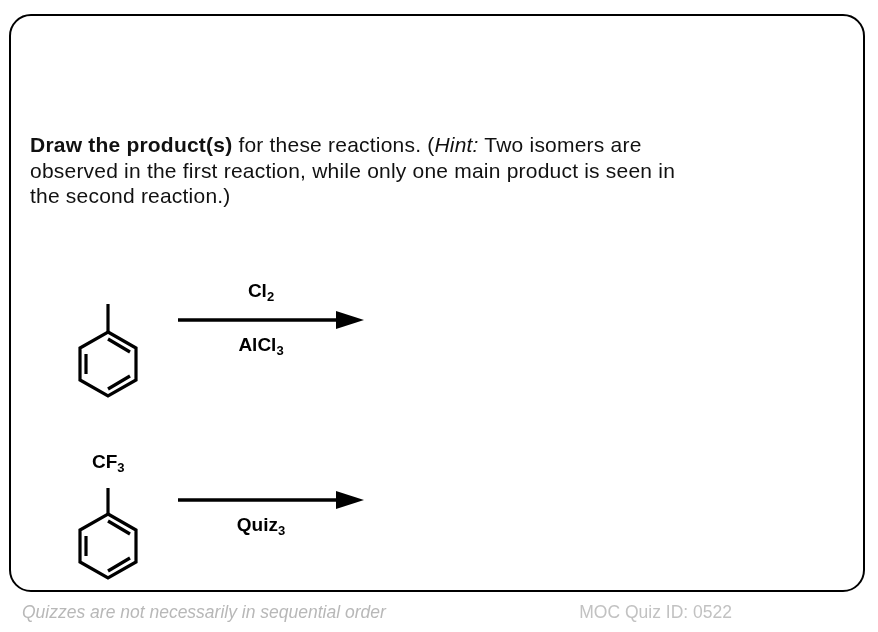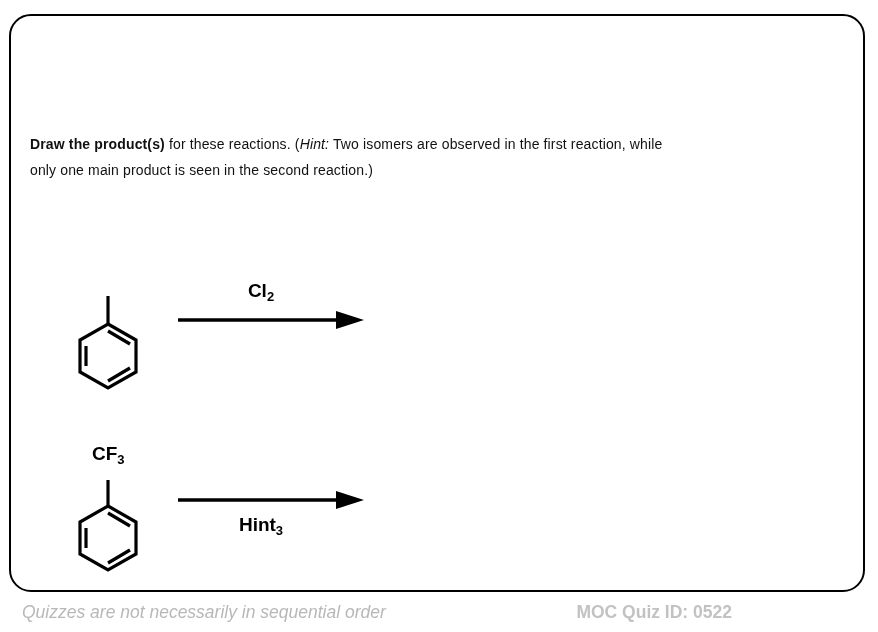--- a/index.html
+++ b/index.html
@@ -28,21 +28,21 @@
     border-radius: 22px;
     background: #ffffff;
   }
 
   
   #prompt {
     position: absolute;
     left: 30px;
     top: 132px;
     width: 660px;
-    font-size: 14px;
+    font-size: 21px;
     line-height: 25.5px;
     color: #111111;
     letter-spacing: 0.01em;
   }
   #prompt .bold { font-weight: bold; }
   #prompt .ital { font-style: italic; }
 
   
   .reaction-row {
     position: absolute;
@@ -50,21 +50,21 @@
     width: 100%;
     height: 140px;
     padding-left: 32px;
   }
   #reaction-1 { top: 252px; }
   #reaction-2 { top: 432px; }
 
   .substrate {
     position: absolute;
     left: 62px;
-    top: 4px;
+    top: 12px;
     width: 120px;
     height: 140px;
   }
 
   .ring-svg { position: absolute; left: 10px; top: 38px; }
   .ring-svg-2 { position: absolute; left: 10px; top: 40px; }
 
   
   .substituent-label {
     position: absolute;
@@ -137,21 +137,20 @@
     color: #b8b8b8;
     white-space: nowrap;
   }
   #footer-quiz-id {
     position: absolute;
     right: 20px;
     top: 2px;
     font-size: 17.5px;
     color: #c2c2c2;
     white-space: nowrap;
-    font-weight: bold;
   }
 </style>
 </head>
 <body>
 
 <div id="quiz-frame"></div>
 
 <div id="prompt">
   <span class="bold">Draw the product(s)</span><span> for these reactions. (</span><span class="ital">Hint:</span><span> Two isomers are observed in the first reaction, while only one main product is seen in the second reaction.)</span>
 </div>
@@ -175,20 +174,23 @@
   <div class="arrow-block">
     <div class="reagent reagent-top">
       <span>Cl</span><sub>2</sub>
     </div>
 
     <svg class="arrow-svg" width="190" height="24" viewBox="0 0 190 24">
       <line x1="2" y1="12" x2="168" y2="12" stroke="#000" stroke-width="3.4"></line>
       <polygon points="160,3 188,12 160,21" fill="#000"></polygon>
     </svg>
 
+    <div class="reagent reagent-bottom">
+      <span>AlCl</span><sub>3</sub>
+    </div>
   </div>
 
   <div style="position:absolute; left:400px; top:10px; width:420px; height:120px;"></div>
 </div>
 
 <div class="reaction-row" id="reaction-2">
 
   <div class="substrate">
     <div class="substituent-label" id="cf3-label">
       <span>CF</span><sub>3</sub>
@@ -204,21 +206,21 @@
   </div>
 
   <div class="arrow-block">
 
     <svg class="arrow-svg" width="190" height="24" viewBox="0 0 190 24">
       <line x1="2" y1="12" x2="168" y2="12" stroke="#000" stroke-width="3.4"></line>
       <polygon points="160,3 188,12 160,21" fill="#000"></polygon>
     </svg>
 
     <div class="reagent reagent-bottom">
-      <span>Hint</span><sub>3</sub>
+      <span>Quiz</span><sub>3</sub>
     </div>
   </div>
 
   <div style="position:absolute; left:400px; top:10px; width:420px; height:120px;"></div>
 </div>
 
 <div id="footer">
   <div id="footer-note">Quizzes are not necessarily in sequential order</div>
   <div id="footer-quiz-id">MOC Quiz ID: 0522</div>
 </div>

